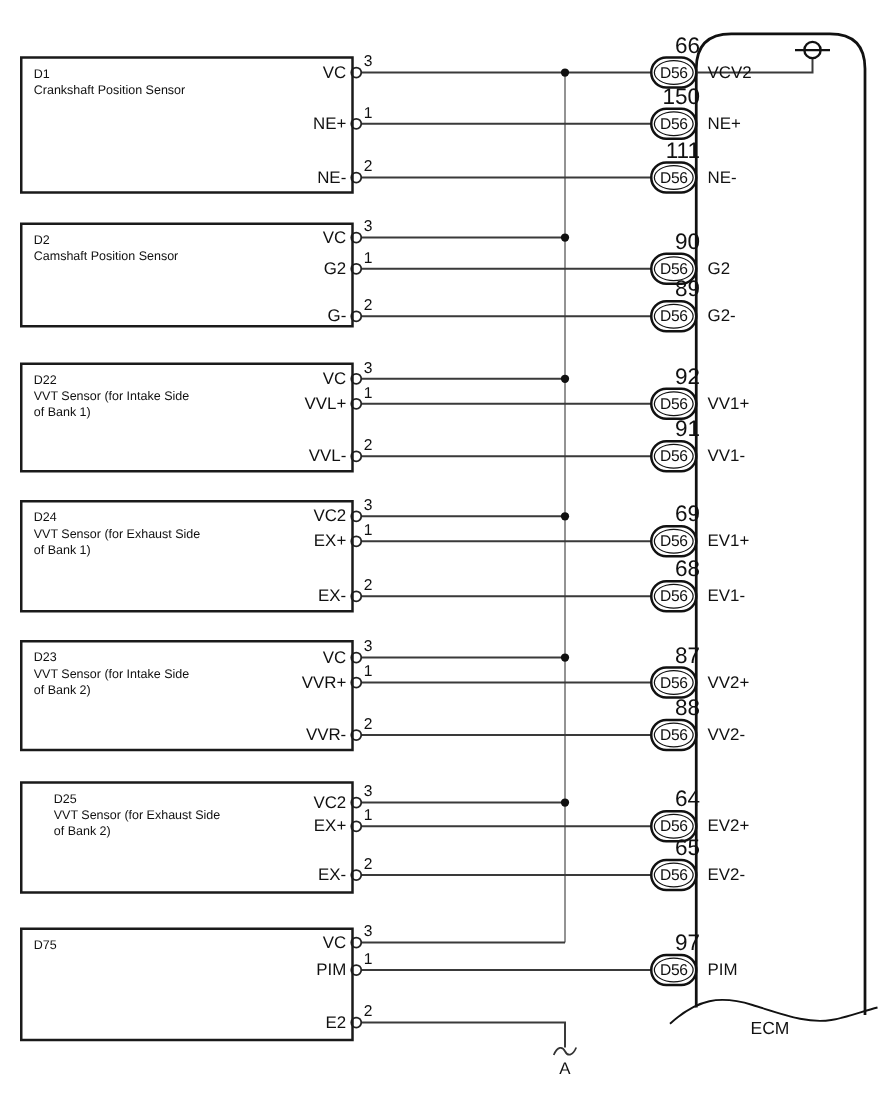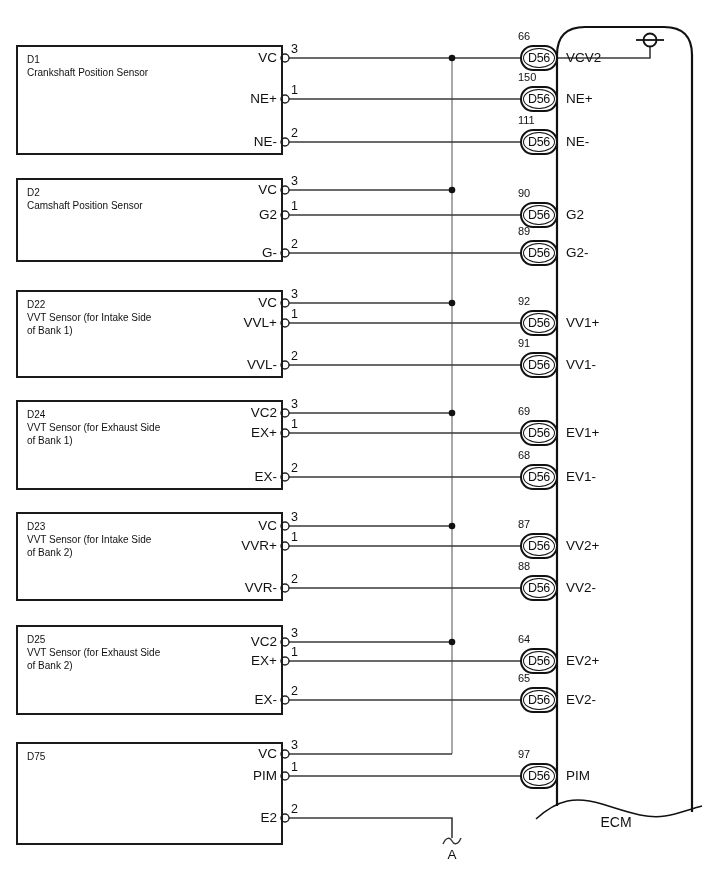--- a/index.html
+++ b/index.html
@@ -7,21 +7,21 @@
           font-family:"Liberation Sans", sans-serif;color:#111;}
   .canvas svg{position:absolute;left:0;top:0;}
   .box{position:absolute;left:16px;width:267px;border:2px solid #1a1a1a;background:transparent;box-sizing:border-box;}
   .tt{padding:6px 10px 0 9px;font-size:10px;line-height:1.32;}
   .tl{position:absolute;left:148px;width:129px;height:18px;line-height:18px;text-align:right;font-size:13.5px;}
   .pn{position:absolute;left:291px;height:15px;line-height:15px;font-size:12.5px;}
   .ov{position:absolute;left:520px;width:38px;height:26px;border:2px solid #111;border-radius:13px;
       background:#fff;box-sizing:border-box;display:flex;align-items:center;justify-content:center;}
   .ovi{width:32px;height:20px;border:1.4px solid #111;border-radius:50%;display:flex;align-items:center;
        justify-content:center;font-size:12.5px;letter-spacing:-0.3px;box-sizing:border-box;}
-  .epn{position:absolute;left:518px;width:42px;height:15px;line-height:15px;text-align:left;font-size:11px;}
+  .epn{position:absolute;left:518px;width:42px;height:15px;line-height:15px;text-align:right;font-size:18px;}
   .el{position:absolute;left:566px;height:18px;line-height:18px;font-size:13.5px;}
   .cap{position:absolute;font-size:14px;text-align:center;}
 </style>
 </head>
 <body>
 
 <div class="canvas">
 
   <svg width="713" height="882" viewBox="0 0 713 882">
 
@@ -109,28 +109,28 @@
     <div>of Bank 1)</div>
       </div>
   </div>
   <div class="box" style="top:512px;height:89px;">
     <div class="tt">
         <div>D23</div>
     <div>VVT Sensor (for Intake Side</div>
     <div>of Bank 2)</div>
       </div>
   </div>
-  <div class="box" style="top:625px;height:90px;">
+  <div class="box" style="top:625px;height:90px;padding-left:16px;">
     <div class="tt">
         <div>D25</div>
     <div>VVT Sensor (for Exhaust Side</div>
     <div>of Bank 2)</div>
       </div>
   </div>
-  <div class="box" style="top:742px;height:103px;">
+  <div class="box" style="top:742px;height:91px;">
     <div class="tt">
         <div>D75</div>
       </div>
   </div>
 
   <div class="tl" style="top:49px">VC</div>
   <div class="tl" style="top:90px">NE+</div>
   <div class="tl" style="top:133px">NE-</div>
   <div class="tl" style="top:181px">VC</div>
   <div class="tl" style="top:206px">G2</div>

